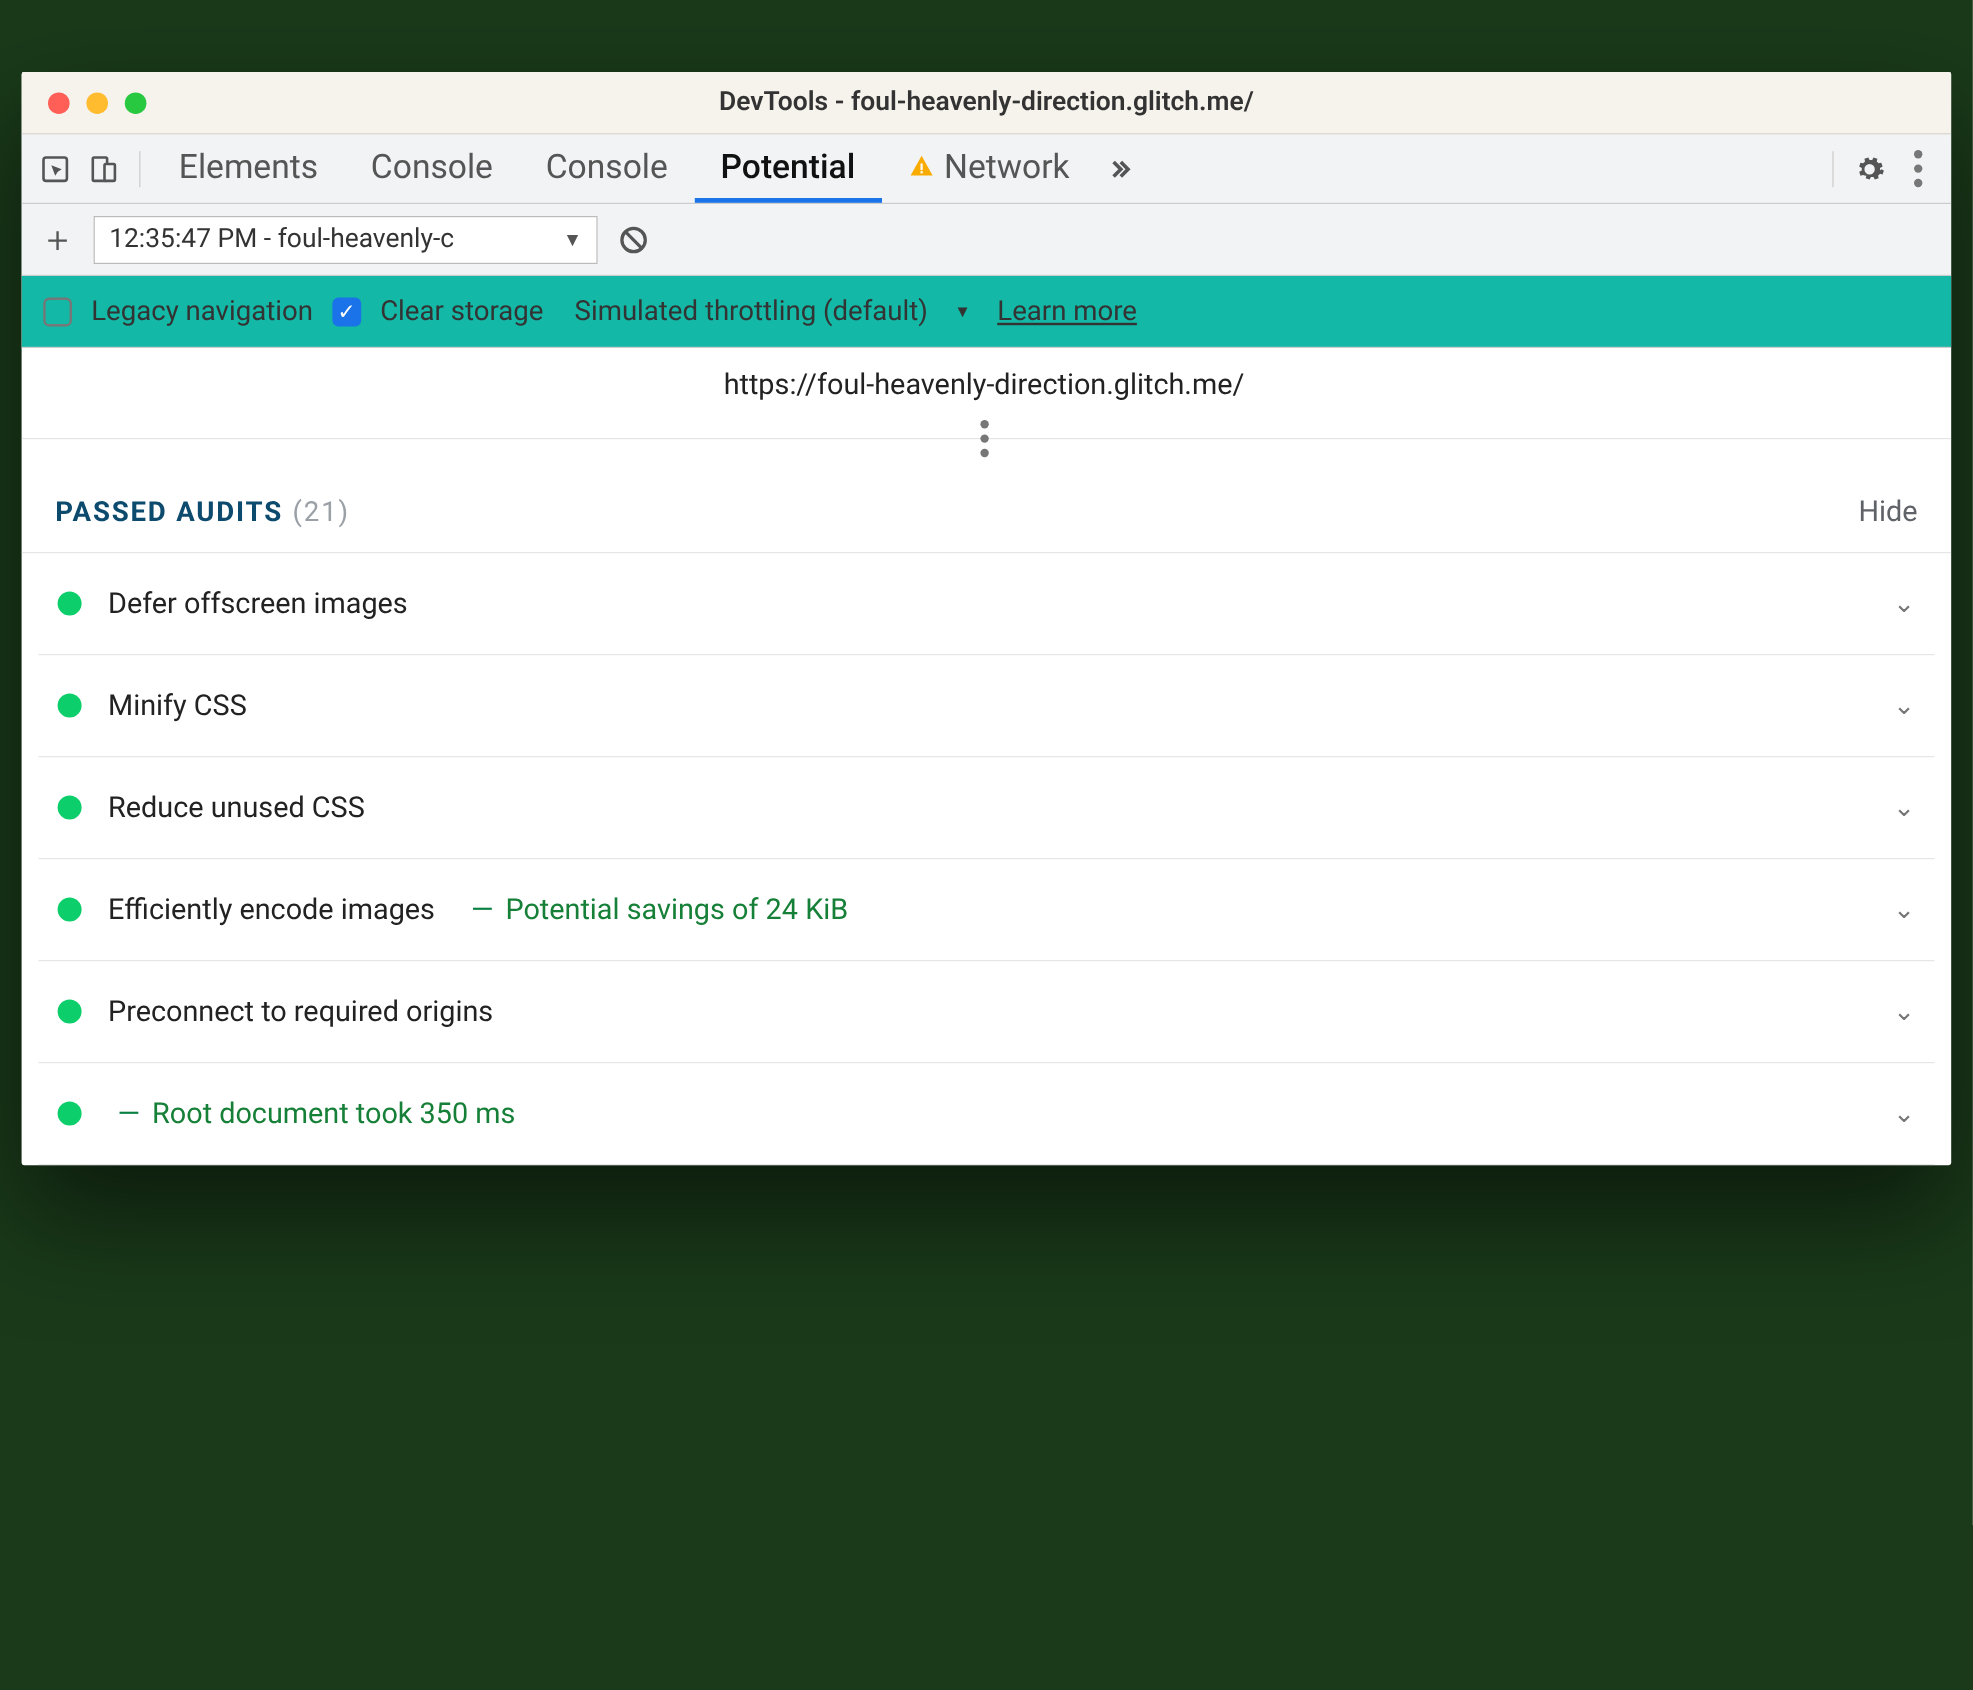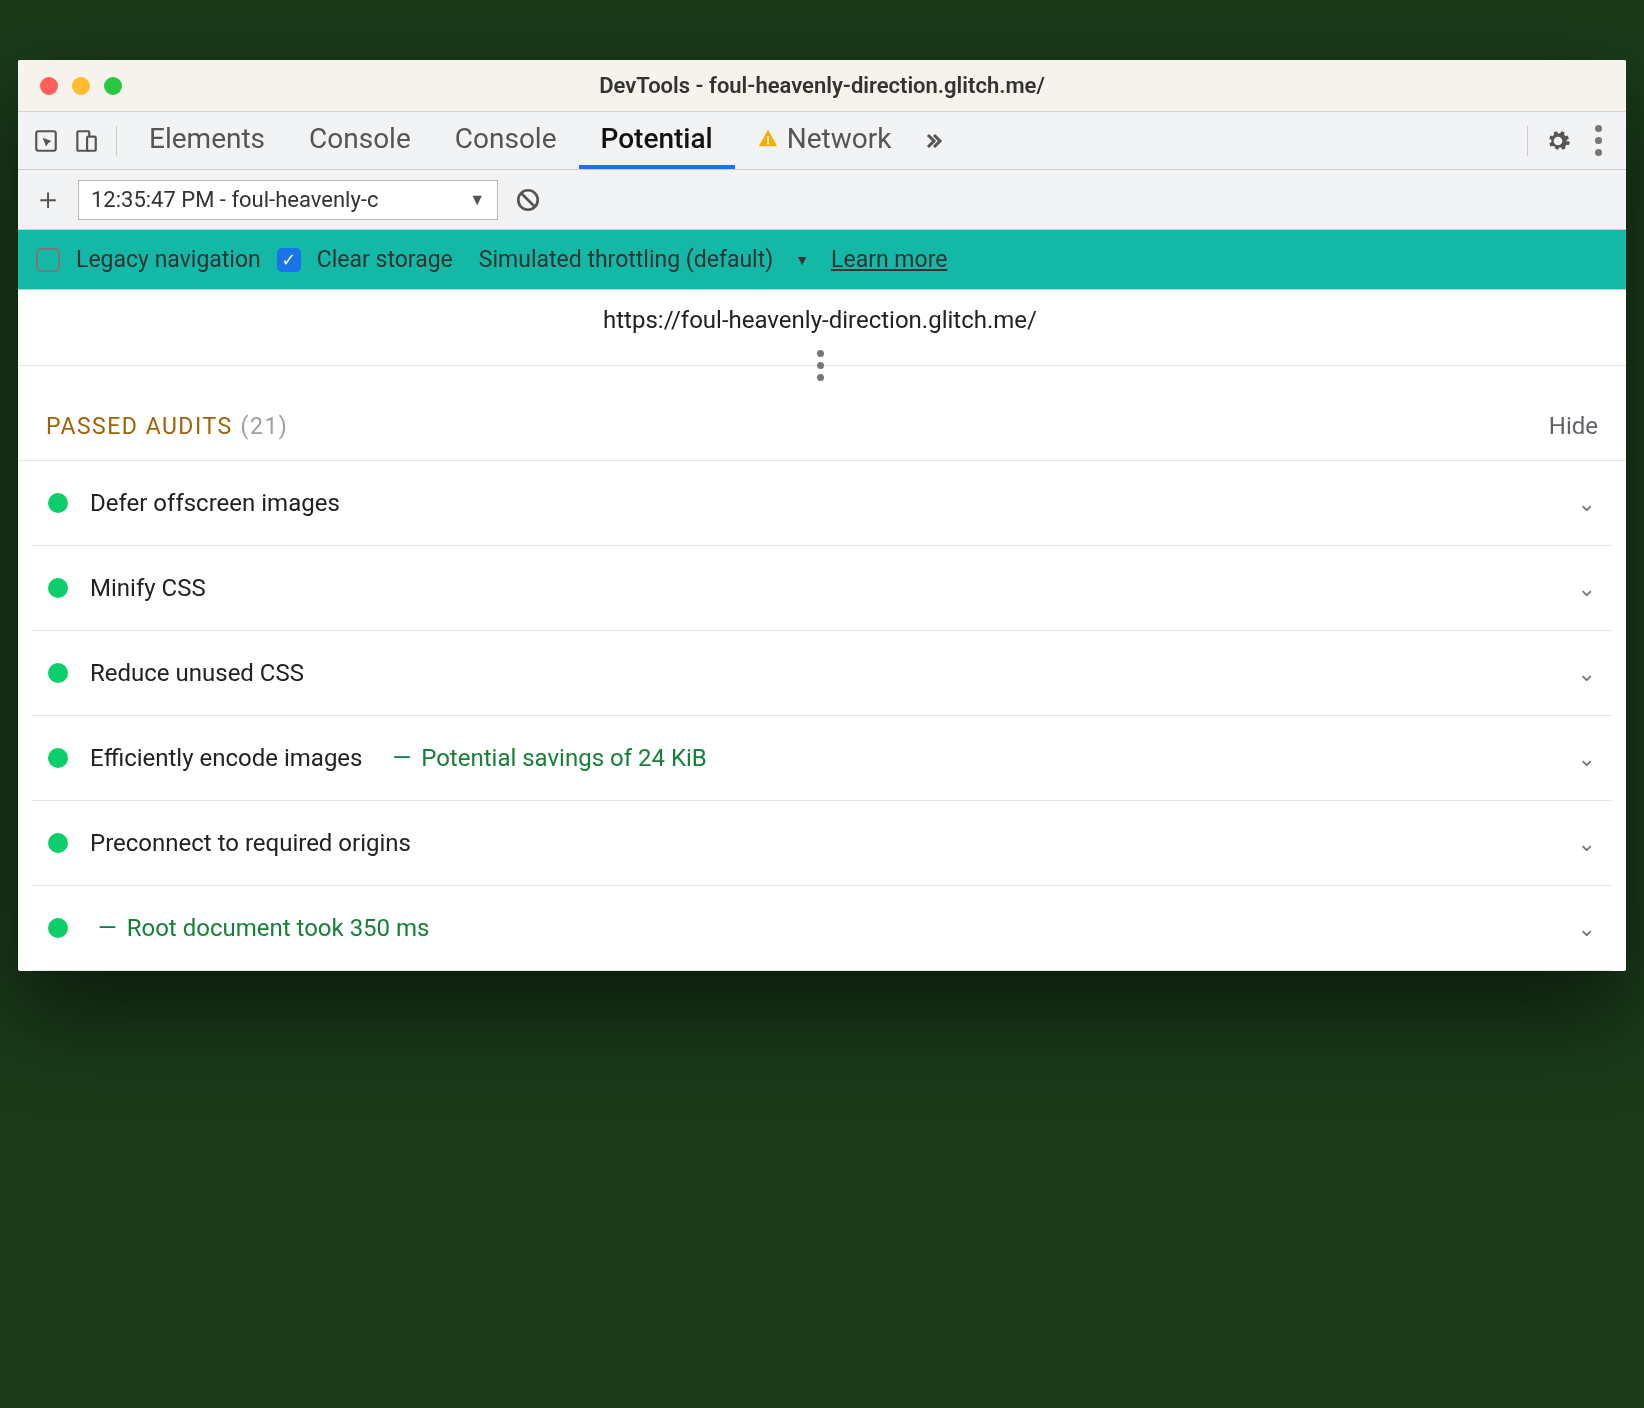--- a/index.html
+++ b/index.html
@@ -135,21 +135,21 @@
   }
   .lighthouse-icon { width:44px;height:44px; }
   .url { font-size:24px;color:#222;flex:1; }
   .kebab { width:30px;display:flex;flex-direction:column;align-items:center;gap:5px; }
   .kebab span{width:7px;height:7px;border-radius:50%;background:#777;}
   .section-head {
     display:flex;align-items:baseline;justify-content:space-between;
     padding: 46px 28px 20px 28px;
   }
   .section-head .label {
-    font-size:23px; font-weight:400; letter-spacing: 1.5px; color:#a16207;
+    font-size:23px; font-weight:700; letter-spacing: 1.5px; color:#0c4a6e;
   }
   .section-head .count { color:#9aa0a6; font-weight:400; margin-left:4px;}
   .section-head .hide { font-size:24px;color:#5f6368; }
   .audit-list { padding: 0 14px; border-top:1px solid #e6e6e6;}
   .audit {
     display:flex;align-items:center;
     padding: 28px 16px;
     border-bottom:1px solid #e6e6e6;
     gap:22px;
   }

